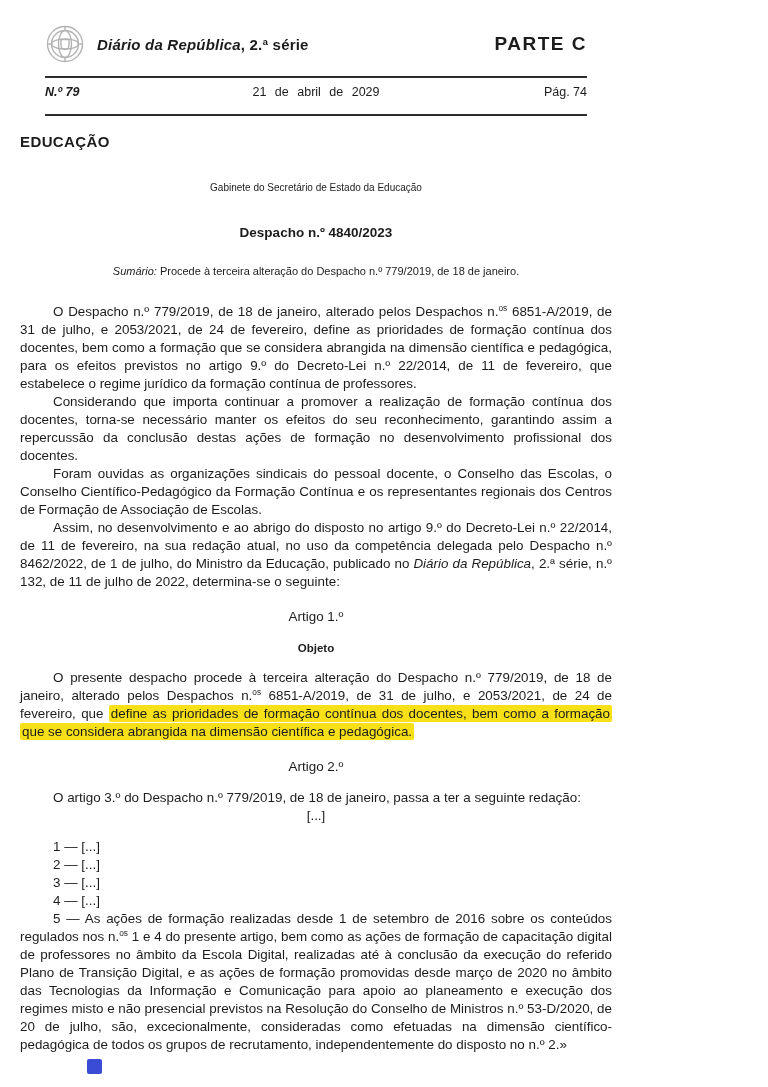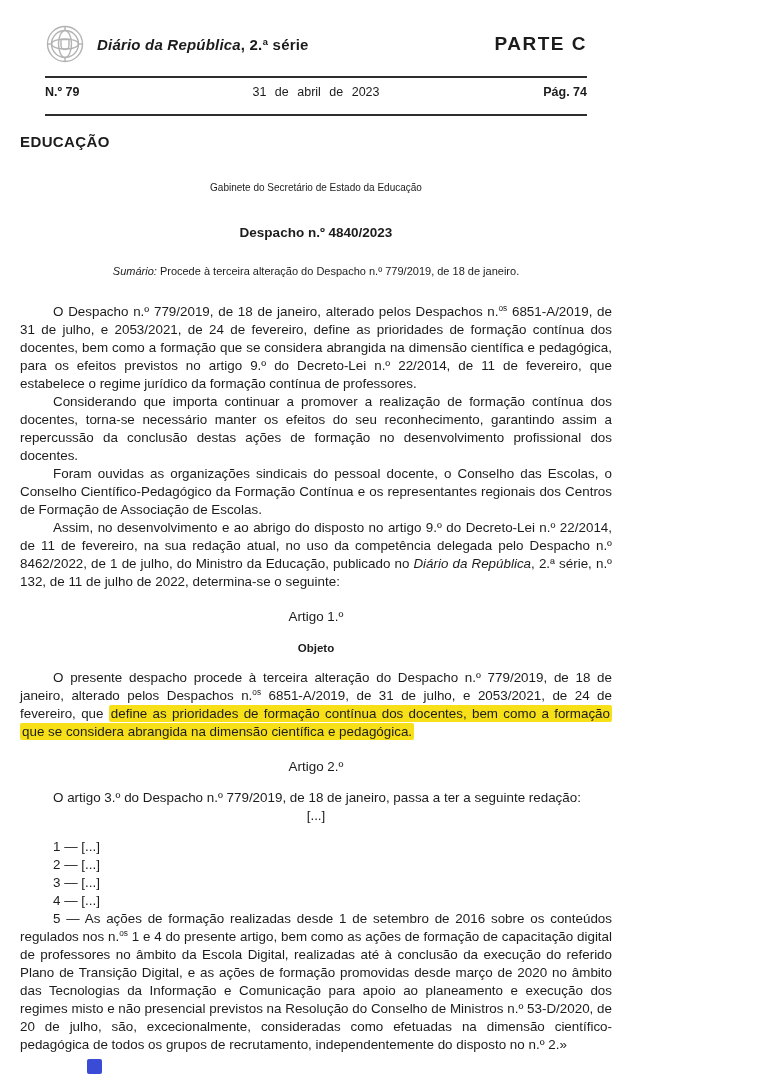--- a/index.html
+++ b/index.html
@@ -21,23 +21,23 @@
   .emblem{width:40px;height:40px;flex:0 0 auto;}
   .masthead-title{font-size:15px;font-weight:bold;letter-spacing:.2px;}
   .masthead-title em{font-style:italic;}
   .masthead-title .series{font-style:normal;}
   .part-label{font-size:19px;font-weight:bold;letter-spacing:1.5px;}
   .rule{border:none;border-top:2px solid var(--rule,#2d2d2d);margin:9px 0 0 0;}
   .issue-row{
     display:grid;grid-template-columns:1fr auto 1fr;align-items:center;
     font-size:12.5px;padding:7px 0 6px 0;
   }
-  .issue-number{font-weight:bold;justify-self:start;}
+  .issue-number{font-weight:bold;justify-self:start;font-style:italic;}
   .issue-date{justify-self:center;word-spacing:5px;}
-  .issue-page{font-weight:bold;justify-self:end;}
+  .issue-page{font-weight:normal;justify-self:end;}
   
   .doc{
     width:592px;margin:0 auto;
     font-size:13.4px;line-height:18px;text-align:justify;
   }
   .ministry{
     text-align:left;font-size:15px;font-weight:bold;letter-spacing:.4px;
     margin:17px 0 0 0;
   }
   .office{
@@ -93,21 +93,21 @@
             <path d="M16 15.5 h8 v6 a4 4 0 0 1 -8 0 z"></path>
           </svg>
         </span>
         <div class="masthead-title"><em>Diário da República</em><span class="series">, 2.ª série</span></div>
       </div>
       <div class="part-label">PARTE C</div>
     </div>
     <hr class="rule">
     <div class="issue-row">
       <span class="issue-number">N.º 79</span>
-      <span class="issue-date">31 de abril de 2023</span>
+      <span class="issue-date">21 de abril de 2029</span>
       <span class="issue-page">Pág. 74</span>
     </div>
     <hr class="rule">
   </div>
 
   <div class="doc">
     <div class="ministry">EDUCAÇÃO</div>
     <div class="office">Gabinete do Secretário de Estado da Educação</div>
     <div class="doc-title">Despacho n.º 4840/2023</div>
     <p class="summary"><span class="seg-italic">Sumário: </span><span>Procede à terceira alteração do Despacho n.º 779/2019, de 18 de janeiro.</span></p>

